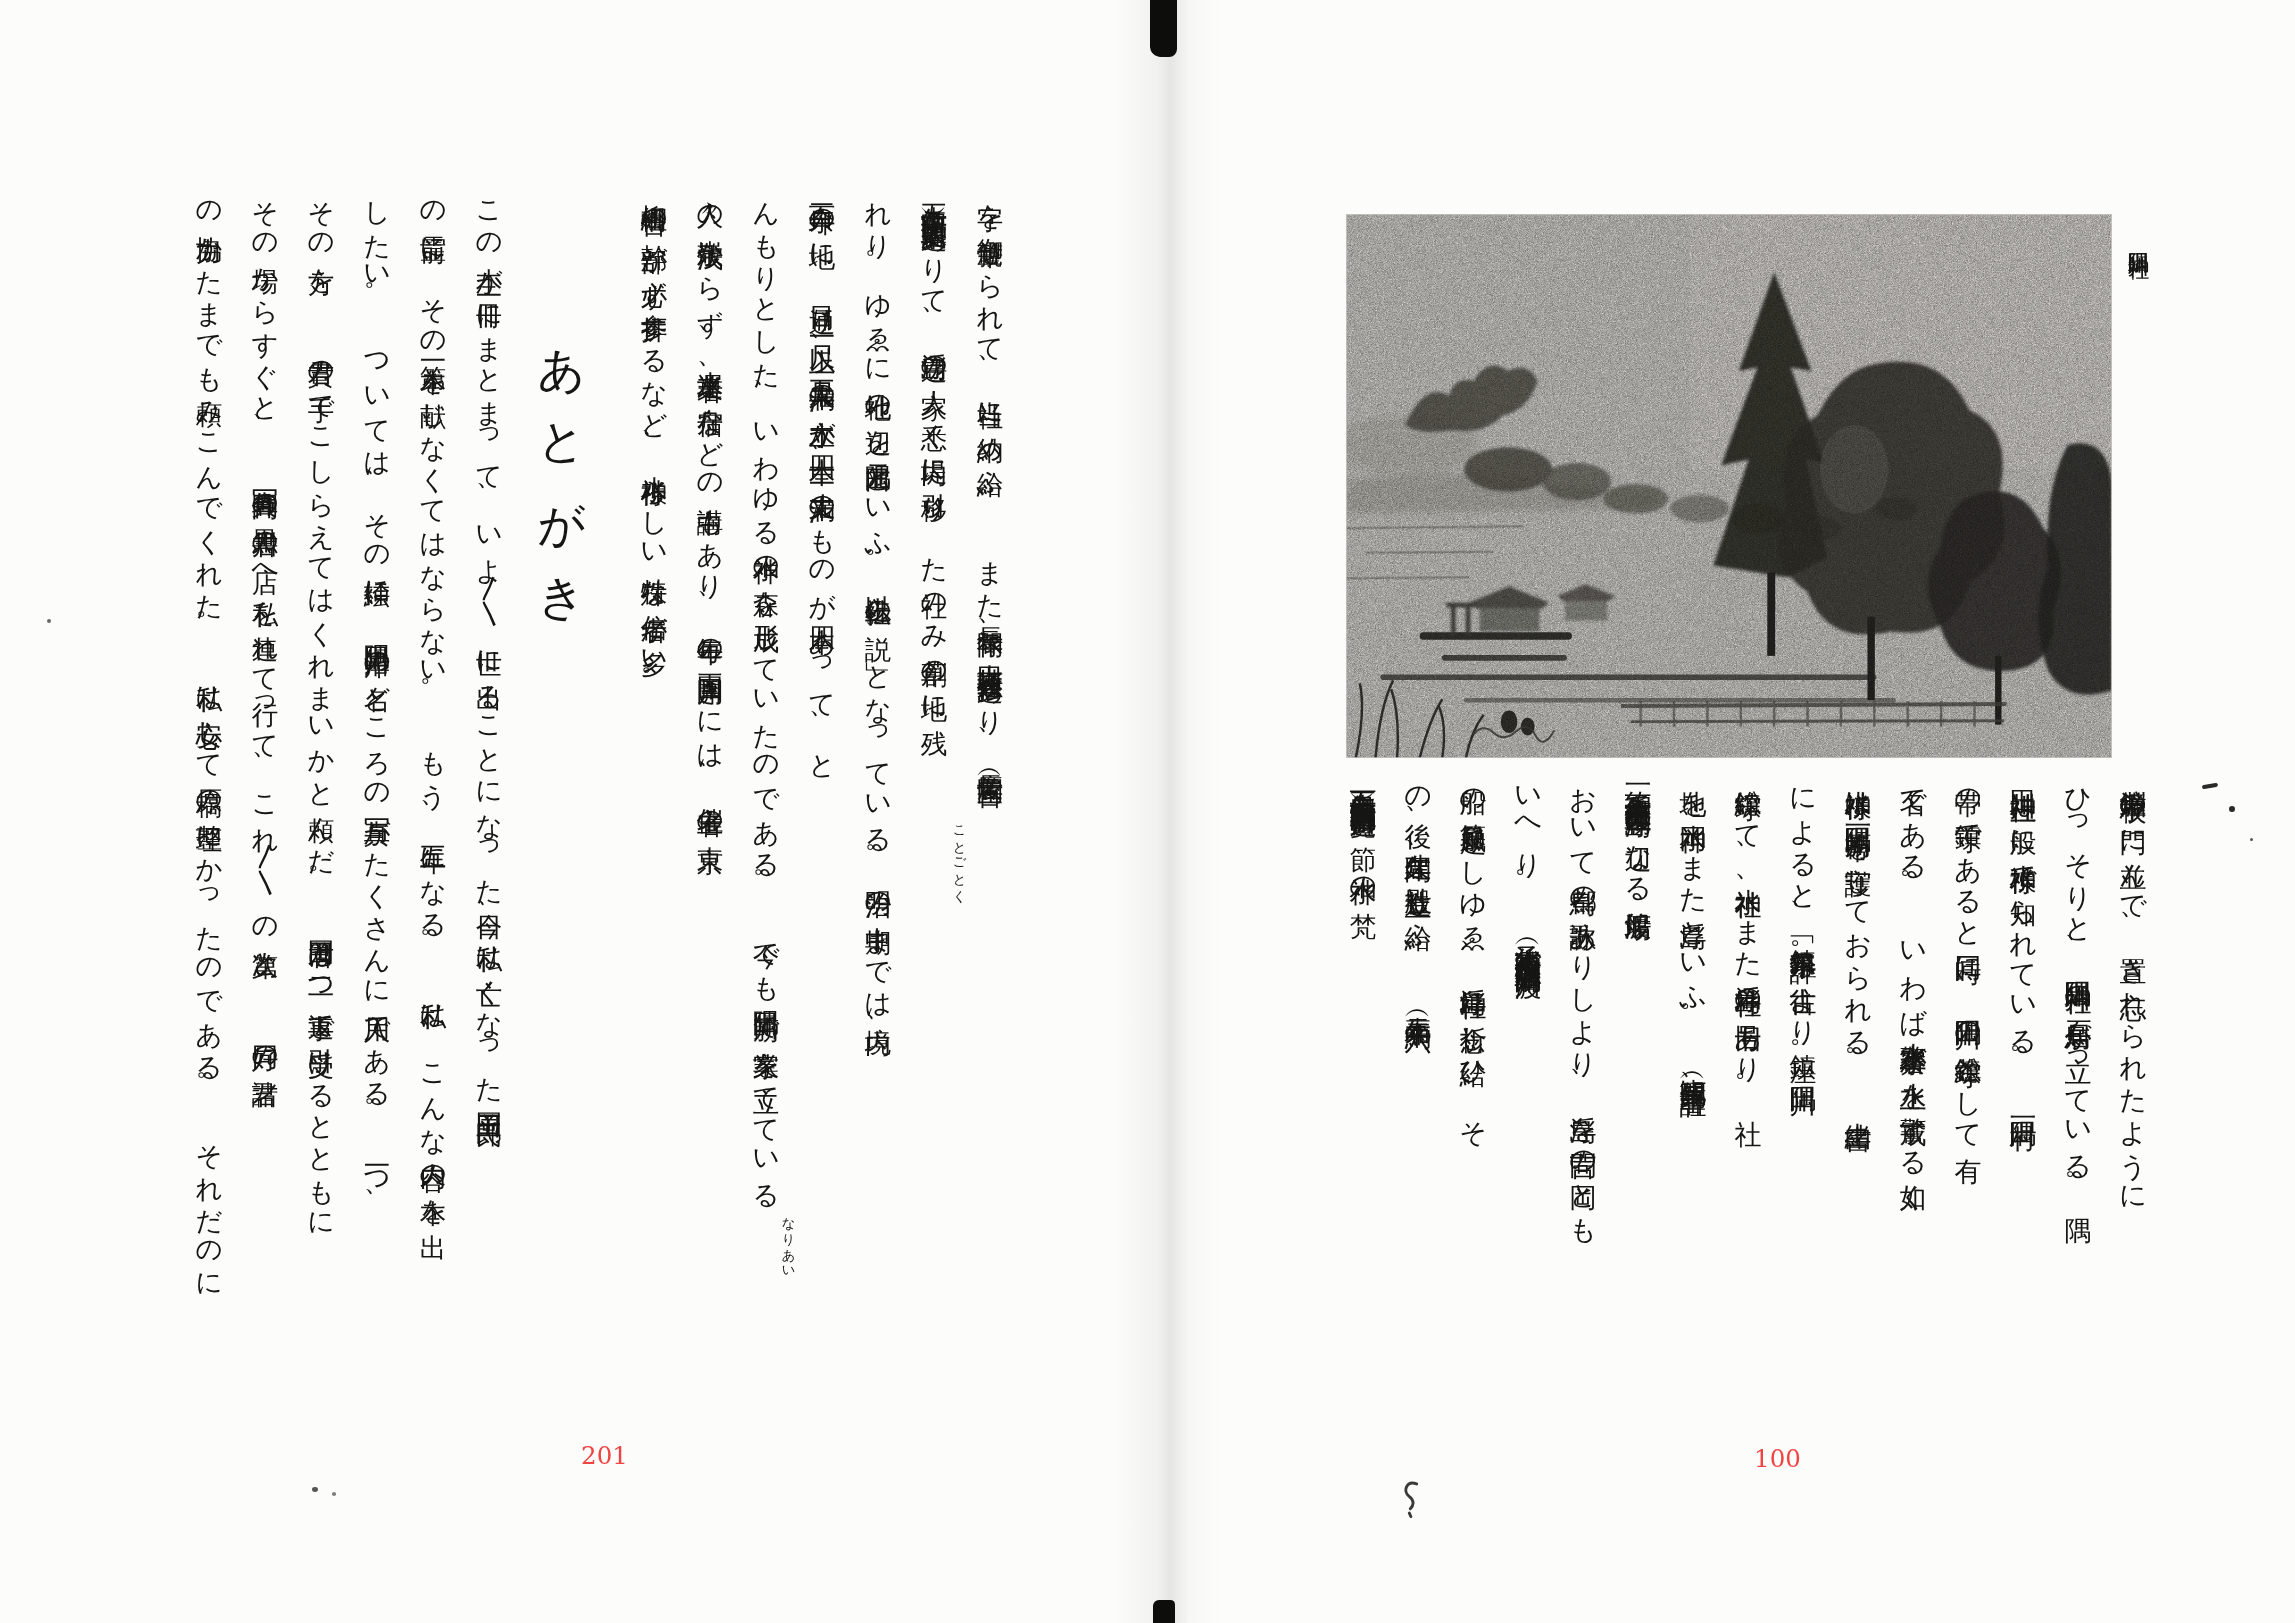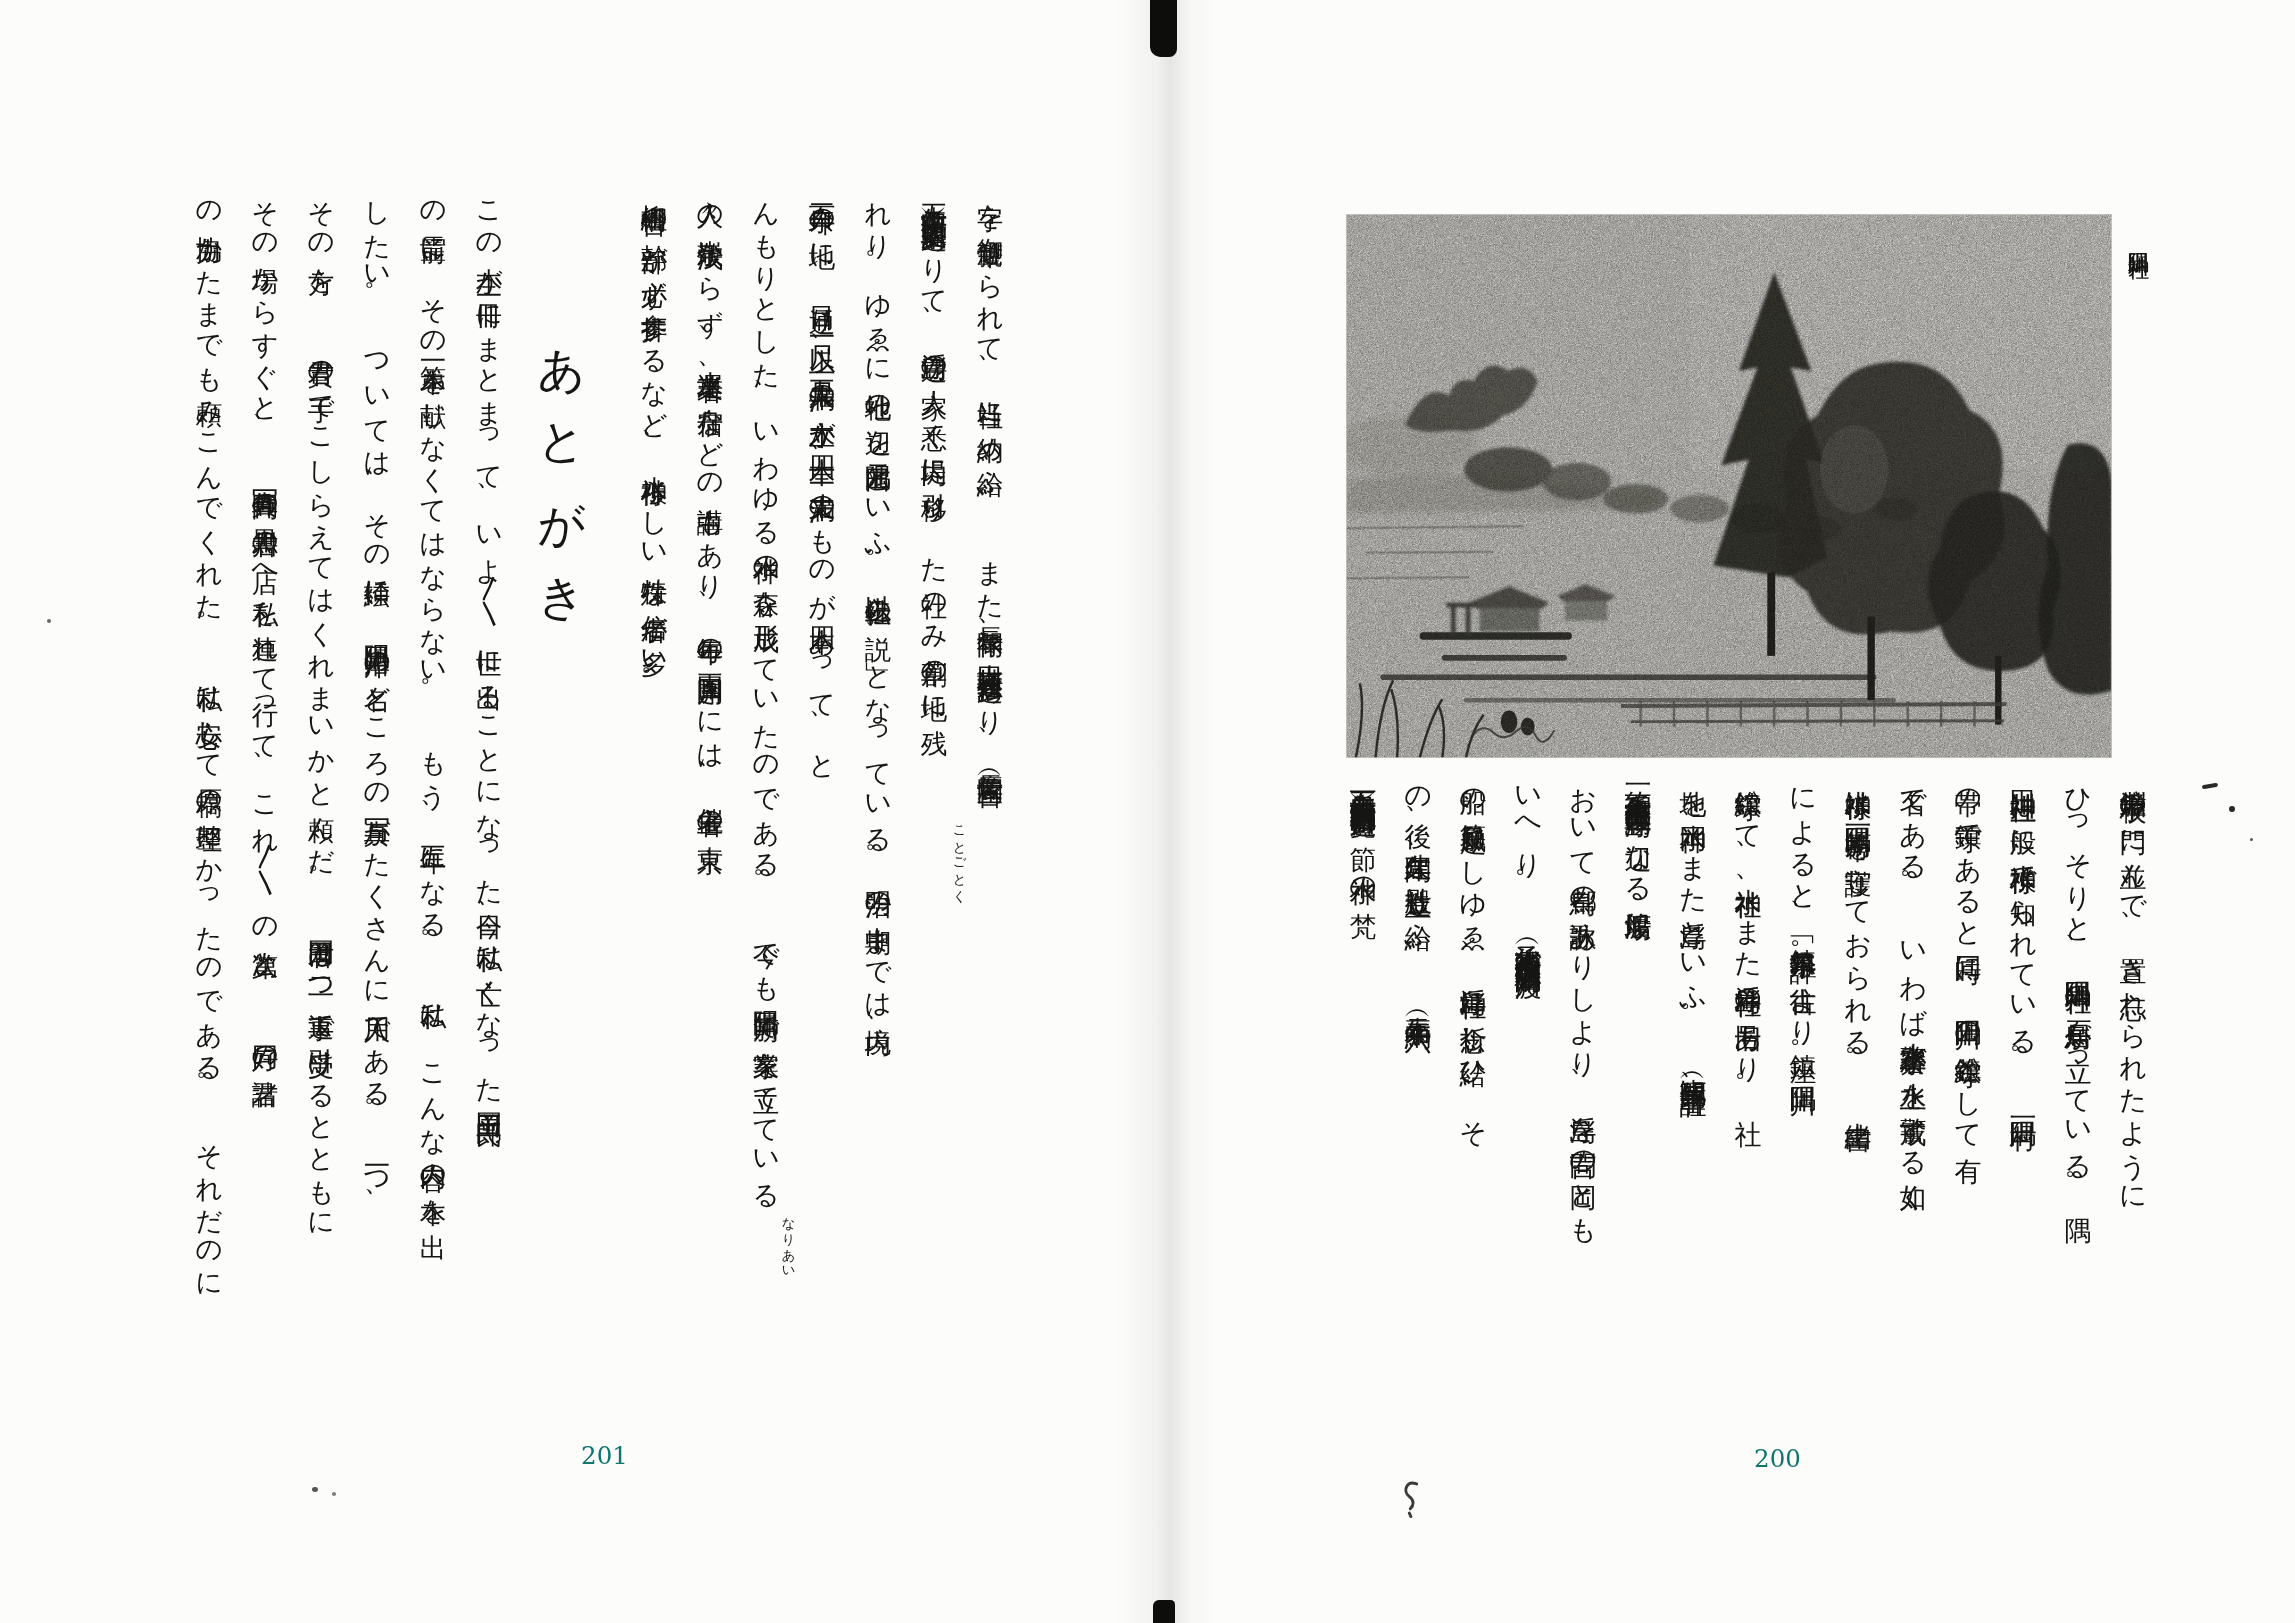--- a/index.html
+++ b/index.html
@@ -43,21 +43,21 @@
     font-size:47px;letter-spacing:22.6px;font-weight:500;
   }
   .furigana{
     position:absolute;font-size:13.3px;letter-spacing:1px;color:#1a1a18;
   }
   .furigana-gotoku{left:950px;top:816px;height:147px;}
   .furigana-nariai{left:779px;top:1208px;height:128px;}
 
   .page-number{
     position:absolute;width:83px;text-align:center;
-    font-family:"DejaVu Serif",serif;font-size:24.5px;color:#0f766e;
+    font-family:"DejaVu Serif",serif;font-size:24.5px;color:#ef4444;
   }
   .page-number-200{left:1736px;top:1444px;}
   .page-number-201{left:563px;top:1441px;}
 
   .illustration{
     position:absolute;left:1346px;top:214px;width:766px;height:544px;
   }
 
   
   .speck{position:absolute;background:#2a2a28;}
@@ -194,21 +194,21 @@
       <div class="col">総鎮守にて、水神社、また浮島神社の旧号あり。社</div>
       <div class="col">地を水神岡、また浮島といふ。　貞観年間（筆者註、</div>
       <div class="col">約一千百年前）在原業平朝臣浮島の辺なる渡船場に</div>
       <div class="col">おいて都鳥の詠歌ありしより、浮島を言問の岡とも</div>
       <div class="col">いへり。　治承年中（約八百年前）源頼朝卿隅田川渡</div>
       <div class="col">船の節暴風起りしゆゑ、浮島神社に祈念し給ひ、そ</div>
       <div class="col">の後、建久年間、社殿造立し給ふ。　嘉元年中（約六</div>
       <div class="col">百五十年前）円満院宮隅田川御遊覧の節、水神の梵</div>
     </div>
 
-  <div class="page-number page-number-200">200</div>
+  <div class="page-number page-number-200">100</div>
 
   <div class="vcols left-section">
       <div class="col">字を御親筆せられて、当社に納め給ふ。　また長禄年間、太田持資社頭修造あり、慶長年間（三百</div>
       <div class="col">五十年前）隅田川大堤築造ありて、浮島辺の人家　悉く堤内に引移り、たゞ社のみ草創の地に残</div>
       <div class="col">れり。ゆゑに社地の辺を元隅田といふ。以上社伝の説。」となっている。明治の中期までは境内、</div>
       <div class="col">三百余坪の地に、目通り一尺以上、五尺未満の立木が四十本、一丈未満のものが四本あって、と</div>
       <div class="col">んもりとした、いわゆる水神の森を形成していたのである。　今でも隅田川筋で家業を立てている</div>
       <div class="col">人々の崇敬浅からず、水運業者、舟宿などの講中もあり、毎年の両国川開きには、主催者の東京</div>
       <div class="col">柳橋組合の幹部が必ず参拝するなど、水神様らしい特殊な信者が多い。</div>
     </div>

